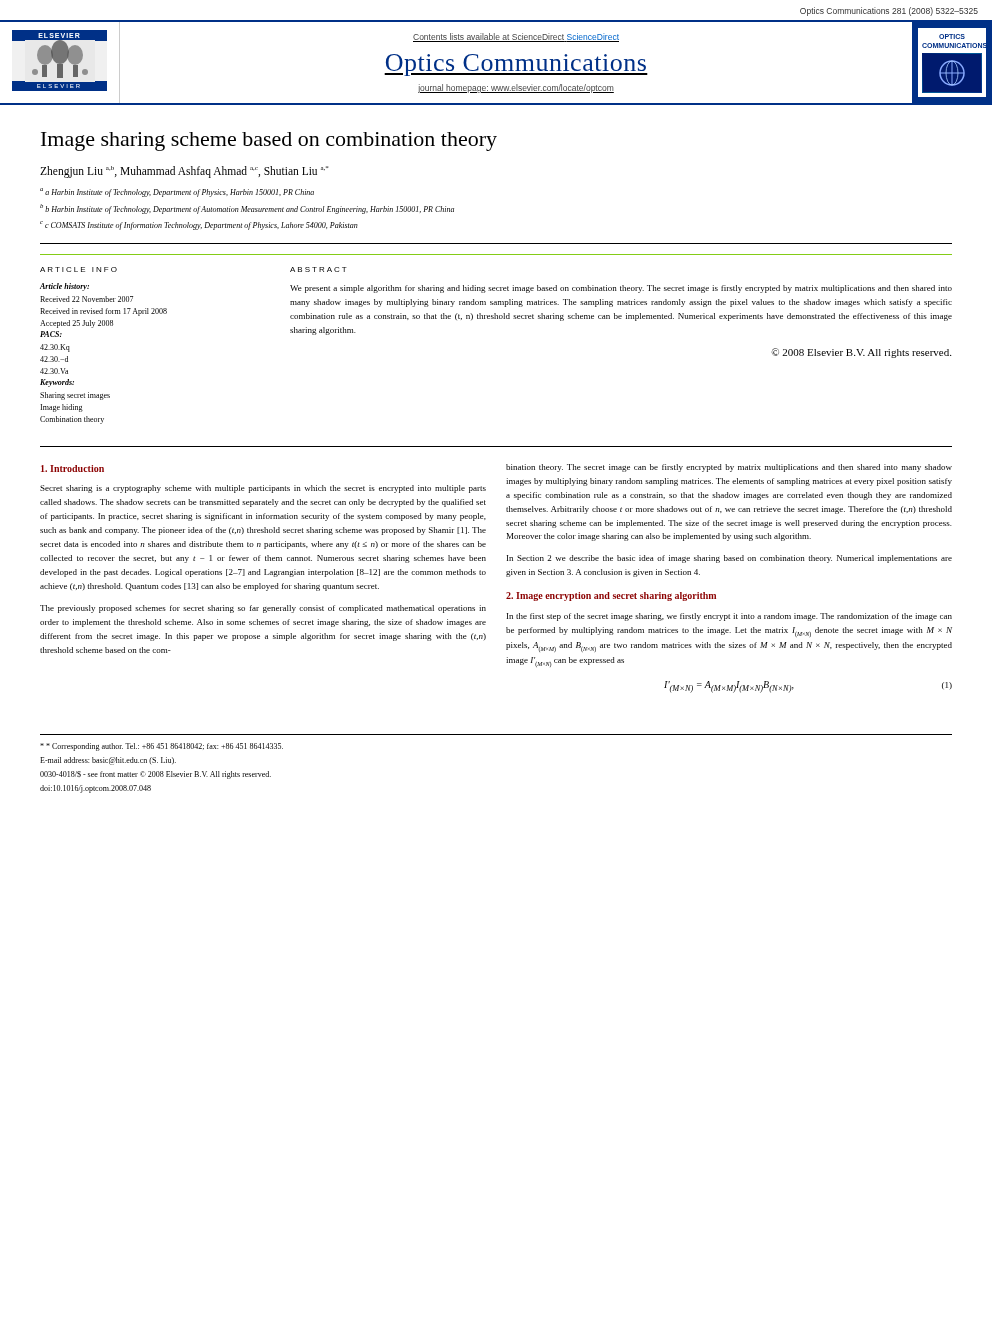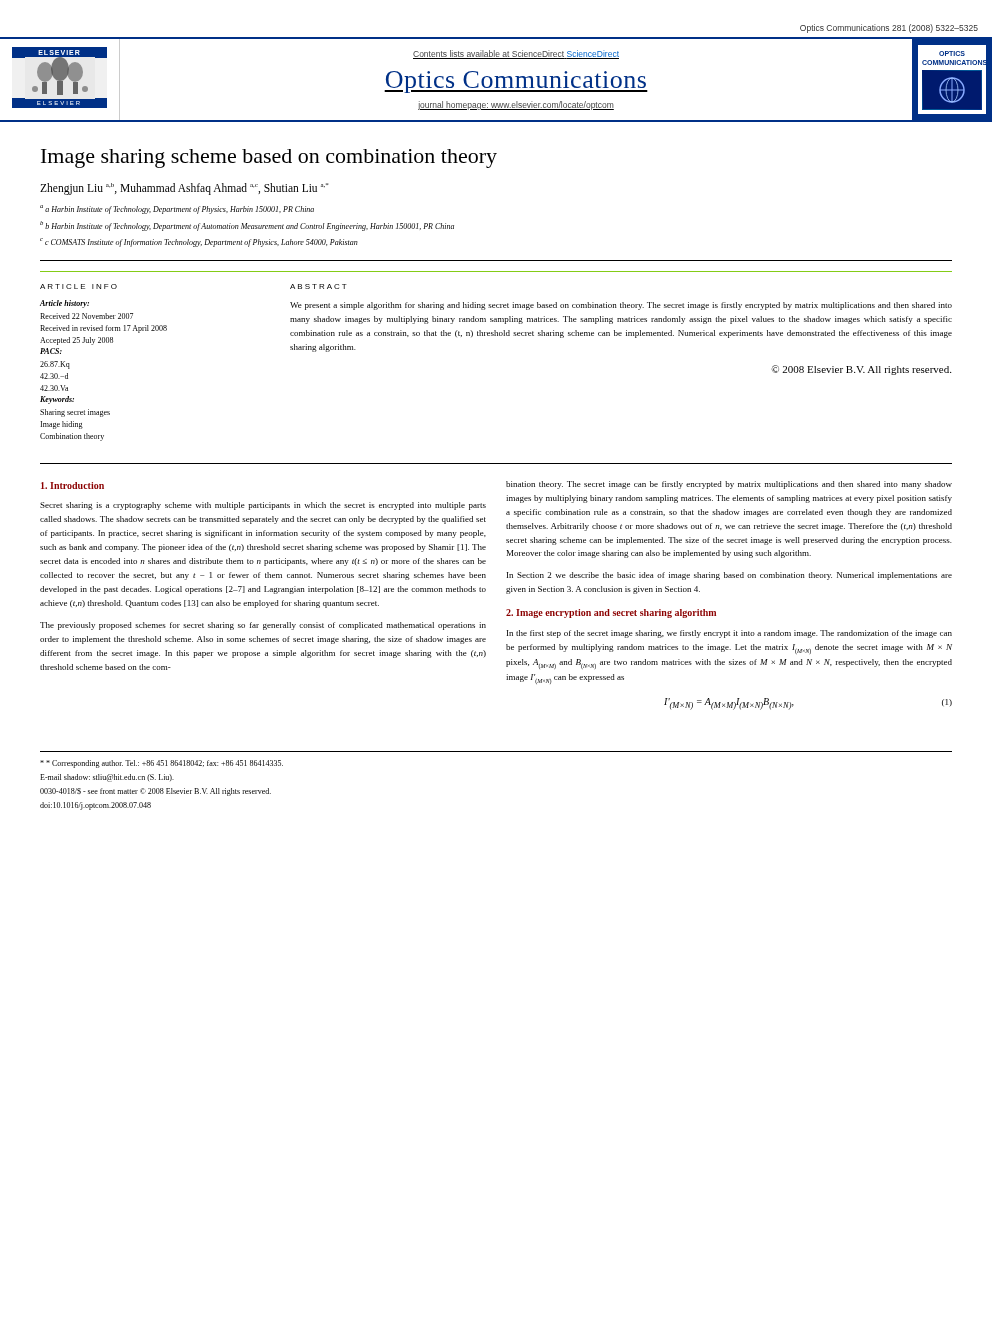--- a/index.html
+++ b/index.html
@@ -9,21 +9,21 @@
       color: #000;
       width: 992px;
       min-height: 1323px;
       font-size: 10px;
     }
 
     
     .citation-bar {
       text-align: right;
       font-size: 8.5px;
-      padding: 23px 14px 4px 14px;
+      padding: 6px 14px 4px 14px;
       color: #333;
       font-family: Arial, sans-serif;
     }
 
     
     .journal-header {
       display: flex;
       align-items: stretch;
       border-top: 2px solid #003087;
       border-bottom: 2px solid #003087;
@@ -405,21 +405,21 @@
 
     <div class="article-info">
       <div class="section-heading">ARTICLE INFO</div>
 
       <div class="subsection-title">Article history:</div>
       <div class="info-text">Received 22 November 2007</div>
       <div class="info-text">Received in revised form 17 April 2008</div>
       <div class="info-text">Accepted 25 July 2008</div>
 
       <div class="subsection-title">PACS:</div>
-      <div class="info-text">26.87.Kq</div>
+      <div class="info-text">42.30.Kq</div>
       <div class="info-text">42.30.−d</div>
       <div class="info-text">42.30.Va</div>
 
       <div class="subsection-title">Keywords:</div>
       <div class="info-text">Sharing secret images</div>
       <div class="info-text">Image hiding</div>
       <div class="info-text">Combination theory</div>
     </div>
 
     <div class="article-abstract">
@@ -468,18 +468,18 @@
         <span class="formula-number">(1)</span>
       </div>
 
     </div>
   </div>
 
   <div class="page-footer">
     <div class="footer-note">
       <span class="footnote-star">*</span> <span>* Corresponding author. Tel.: +86 451 86418042; fax: +86 451 86414335.</span>
     </div>
-    <div class="footer-note">E-mail shadow: stliu@hit.edu.cn (S. Liu).</div>
+    <div class="footer-note">E-mail address: basic@hit.edu.cn (S. Liu).</div>
     <div class="footer-note">0030-4018/$ - see front matter © 2008 Elsevier B.V. All rights reserved.</div>
     <div class="footer-note">doi:10.1016/j.optcom.2008.07.048</div>
   </div>
 
 </div>
 
 </body></html>

